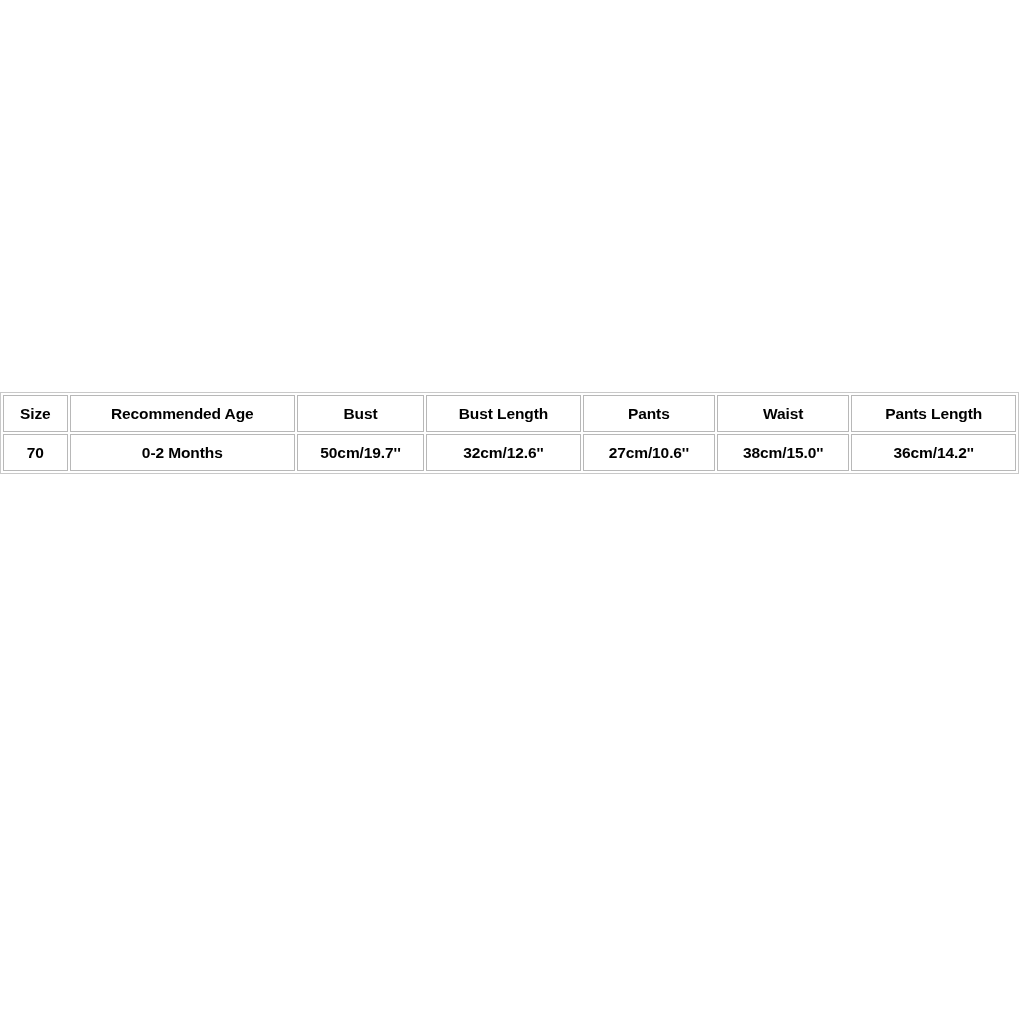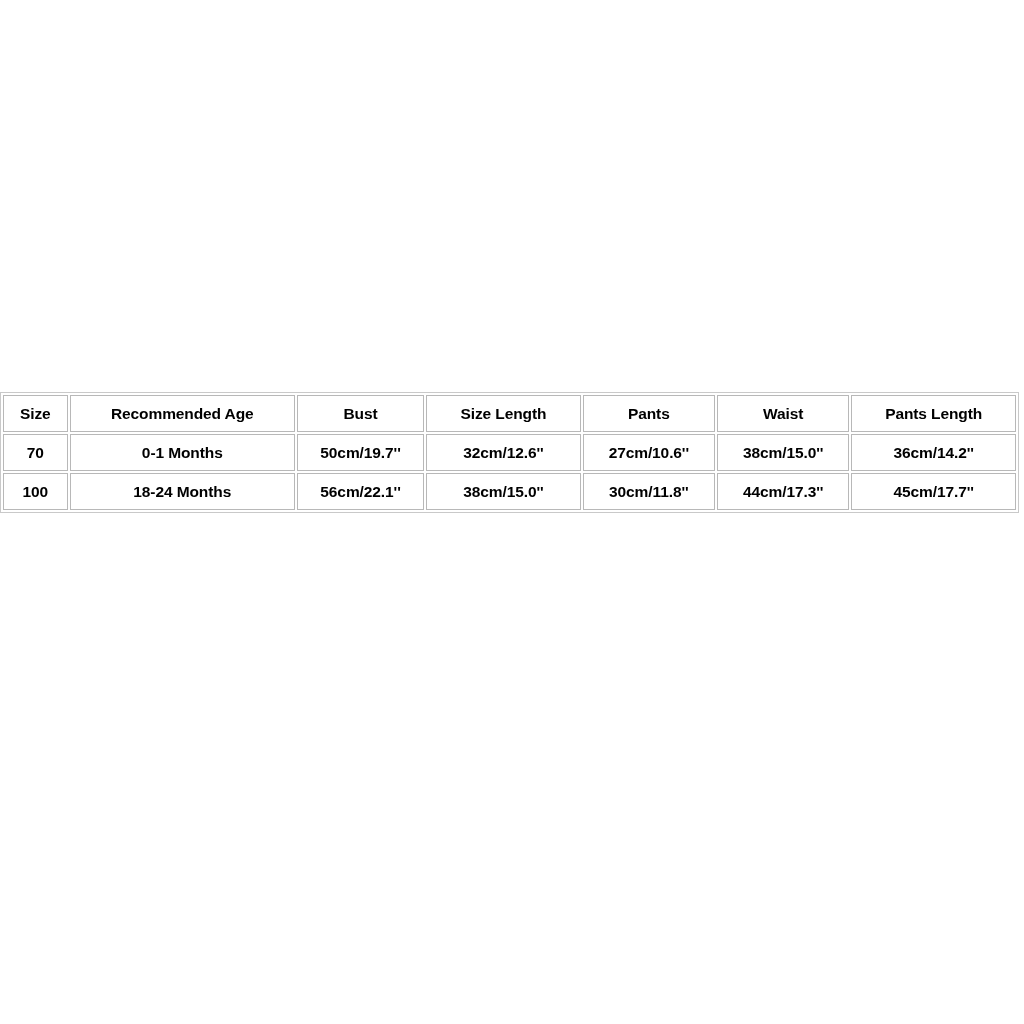--- a/index.html
+++ b/index.html
@@ -84,42 +84,33 @@
         <col class="c-tops">
         <col class="c-sleeve">
         <col class="c-waist">
         <col class="c-pants">
       </colgroup>
       <thead>
         <tr>
           <th>Size</th>
           <th>Recommended Age</th>
           <th>Bust</th>
-          <th>Size Length</th>
+          <th>Bust Length</th>
           <th>Pants</th>
           <th>Waist</th>
           <th>Pants Length</th>
         </tr>
       </thead>
       <tbody>
         <tr>
           <td>70</td>
-          <td>0-1 Months</td>
+          <td>0-2 Months</td>
           <td>50cm/19.7''</td>
           <td>32cm/12.6''</td>
           <td>27cm/10.6''</td>
           <td>38cm/15.0''</td>
           <td>36cm/14.2''</td>
-        </tr>
-        <tr>
-          <td>100</td>
-          <td>18-24 Months</td>
-          <td>56cm/22.1''</td>
-          <td>38cm/15.0''</td>
-          <td>30cm/11.8''</td>
-          <td>44cm/17.3''</td>
-          <td>45cm/17.7''</td>
         </tr>
       </tbody>
     </table>
   </div>
 
 </div>
 
 </body></html>

